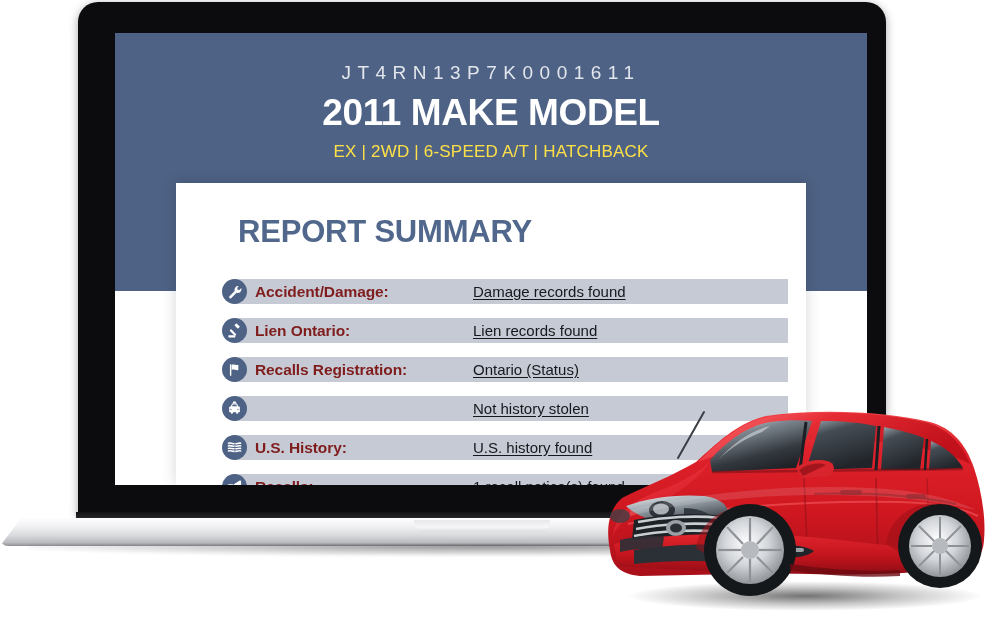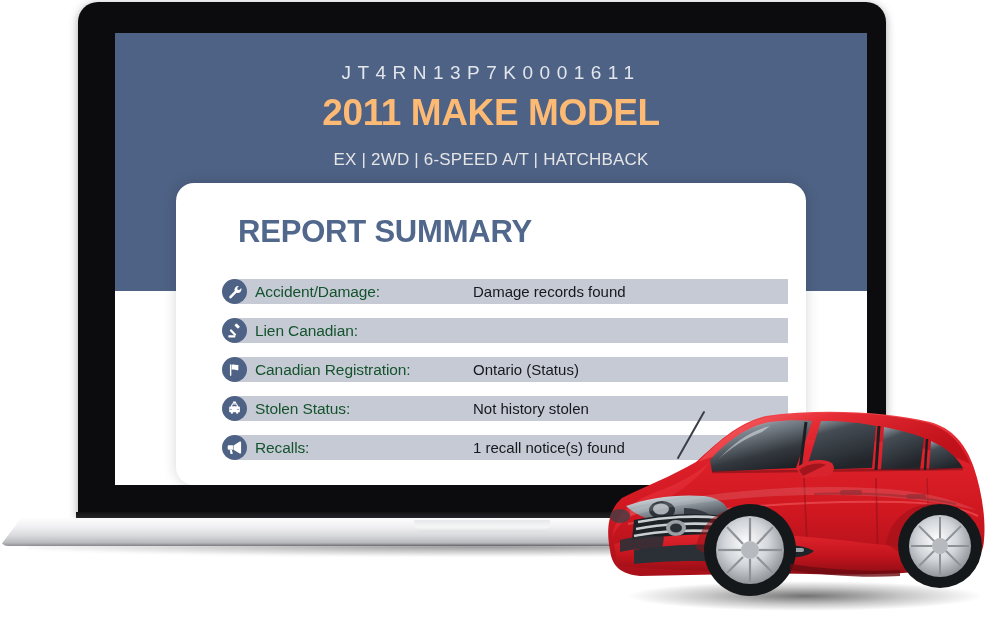--- a/index.html
+++ b/index.html
@@ -82,48 +82,47 @@
     color: #e3e6ec;
     font-size: 19px;
     font-weight: 400;
     letter-spacing: 6.5px;
     line-height: 1;
     white-space: nowrap;
   }
   .model {
     margin: 0;
     padding-top: 12px;
-    color: #fdba74;
+    color: #ffffff;
     font-size: 37px;
     font-weight: 700;
     letter-spacing: -0.4px;
     line-height: 1.05;
     white-space: nowrap;
   }
   .trim {
-    margin: 8px;
+    margin: 0;
     padding-top: 10px;
-    color: #e5e5e5;
+    color: #fde047;
     font-size: 17px;
     font-weight: 400;
     letter-spacing: 0.2px;
     line-height: 1;
     white-space: nowrap;
   }
 
   
   .doc-sheet {
     position: absolute;
     left: 61px;
     top: 150px;
     width: 630px;
     height: 302px;
     background: #ffffff;
     box-shadow: 0 0 14px rgba(0,0,0,0.16);
-    border-radius: 18px;
   }
   
   .doc-foot {
     position: absolute;
     left: 0;
     top: 258px;
     width: 100%;
     height: 194px;
     background: #ffffff;
   }
@@ -179,36 +178,37 @@
     justify-content: center;
     z-index: 2;
   }
   .row-icon svg { display: block; }
   .row-label {
     position: absolute;
     left: 33px;
     top: 0;
     height: 25px;
     line-height: 25px;
-    color: #14532d;
+    color: #7f1d1d;
     font-size: 15.5px;
-    font-weight: 400;
+    font-weight: 700;
     letter-spacing: -0.1px;
     white-space: nowrap;
     z-index: 2;
   }
   .row-value {
     position: absolute;
     left: 251px;
     top: 0;
     height: 25px;
     line-height: 25px;
     color: #15181c;
     font-size: 15px;
     font-weight: 400;
+    text-decoration: underline;
     text-underline-offset: 2px;
     white-space: nowrap;
     z-index: 2;
   }
 
   
   .laptop-base {
     position: absolute;
     left: 0px;
     top: 512px;
@@ -306,52 +306,71 @@
                 <div class="row-bar"></div>
                 <span class="row-icon">
                   <svg width="16" height="16" viewBox="0 0 24 24">
                     <g fill="#ffffff">
                       <rect x="11.5" y="2.2" width="7.5" height="4.6" rx="1.1" transform="rotate(45 15.25 4.5)"></rect>
                       <rect x="3.2" y="12.6" width="11.5" height="3.3" rx="1.1" transform="rotate(45 8.95 14.25)"></rect>
                       <rect x="2.0" y="18.4" width="10.5" height="3.2" rx="0.8"></rect>
                     </g>
                   </svg>
                 </span>
-                <span class="row-label">Lien Canadian:</span>
+                <span class="row-label">Lien Ontario:</span>
+                <span class="row-value">Lien records found</span>
               </div>
 
               <div class="row">
                 <div class="row-bar"></div>
                 <span class="row-icon">
                   <svg width="16" height="16" viewBox="0 0 24 24">
                     <g fill="#ffffff">
                       <rect x="4.4" y="3.2" width="2.1" height="17.6" rx="1"></rect>
                       <path d="M7 4.2c3.6-1.8 6.6 1.4 10 0v7.8c-3.4 1.4-6.4-1.8-10 0V4.2z"></path>
                     </g>
                   </svg>
                 </span>
-                <span class="row-label">Canadian Registration:</span>
+                <span class="row-label">Recalls Registration:</span>
                 <span class="row-value">Ontario (Status)</span>
               </div>
 
               <div class="row">
                 <div class="row-bar"></div>
                 <span class="row-icon">
                   <svg width="17" height="17" viewBox="0 0 24 24">
                     <g fill="#ffffff">
                       <rect x="9.6" y="2.0" width="4.8" height="2.2" rx="1"></rect>
                       <path d="M6.6 9.2 8.3 5.6c.3-.6.8-.9 1.4-.9h4.6c.6 0 1.1.3 1.4.9l1.7 3.6h1.1c.6 0 1.1.5 1.1 1.1v6.1c0 .5-.4.9-.9.9h-1.4v1.1c0 .6-.5 1.1-1.1 1.1h-.8c-.6 0-1.1-.5-1.1-1.1v-1.1H9.8v1.1c0 .6-.5 1.1-1.1 1.1h-.8c-.6 0-1.1-.5-1.1-1.1v-1.1H5.4c-.5 0-.9-.4-.9-.9v-6.1c0-.6.5-1.1 1.1-1.1h1z"></path>
                     </g>
                     <path fill="#4e6285" d="M8.5 8.8 9.6 6.4h4.8l1.1 2.4H8.5zM7.0 12.2a1 1 0 1 1 0 2 1 1 0 0 1 0-2zm10 0a1 1 0 1 1 0 2 1 1 0 0 1 0-2z"></path>
                   </svg>
                 </span>
-                <span class="row-label">Stolen Status:</span>
                 <span class="row-value">Not history stolen</span>
               </div>
 
+              <div class="row">
+                <div class="row-bar"></div>
+                <span class="row-icon">
+                  <svg width="17" height="17" viewBox="0 0 24 24">
+                    <g fill="#ffffff">
+                      <path d="M2.6 5.4c3.4-2.1 6.6 1.2 9.6-.2v2.2c-3 1.4-6.2-1.9-9.6.2V5.4z"></path>
+                      <path d="M2.6 9.0c3.4-2.1 6.6 1.2 9.6-.2v2.2c-3 1.4-6.2-1.9-9.6.2V9.0z"></path>
+                      <path d="M2.6 12.6c3.4-2.1 6.6 1.2 9.6-.2v2.2c-3 1.4-6.2-1.9-9.6.2v-2.2z"></path>
+                      <path d="M2.6 16.2c3.4-2.1 6.6 1.2 9.6-.2v2.2c-3 1.4-6.2-1.9-9.6.2v-2.2z"></path>
+                      <path d="M13.0 5.2c2.9 1.3 5.8-1.7 8.5.1v2.2c-2.7-1.8-5.6 1.2-8.5-.1V5.2z"></path>
+                      <path d="M13.0 8.8c2.9 1.3 5.8-1.7 8.5.1v2.2c-2.7-1.8-5.6 1.2-8.5-.1V8.8z"></path>
+                      <path d="M13.0 12.4c2.9 1.3 5.8-1.7 8.5.1v2.2c-2.7-1.8-5.6 1.2-8.5-.1v-2.2z"></path>
+                      <path d="M13.0 16.0c2.9 1.3 5.8-1.7 8.5.1v2.2c-2.7-1.8-5.6 1.2-8.5-.1v-2.2z"></path>
+                    </g>
+                  </svg>
+                </span>
+                <span class="row-label">U.S. History:</span>
+                <span class="row-value">U.S. history found</span>
+              </div>
 
               <div class="row">
                 <div class="row-bar"></div>
                 <span class="row-icon">
                   <svg width="17" height="17" viewBox="0 0 24 24">
                     <g fill="#ffffff">
                       <path d="M19.4 3.6c.9-.6 1.9 0 1.9 1.1v14.6c0 1.1-1 1.7-1.9 1.1L10.6 15V9l8.8-5.4z"></path>
                       <path d="M4.2 8.8h5.6v6.4H4.2c-1 0-1.8-.8-1.8-1.8v-2.8c0-1 .8-1.8 1.8-1.8z"></path>
                       <path d="M5.4 15.4h2.9l1.1 4.4c.2.8-.3 1.4-1.1 1.4h-.9c-.6 0-1-.3-1.2-.9l-.8-4.9z"></path>
                     </g>

